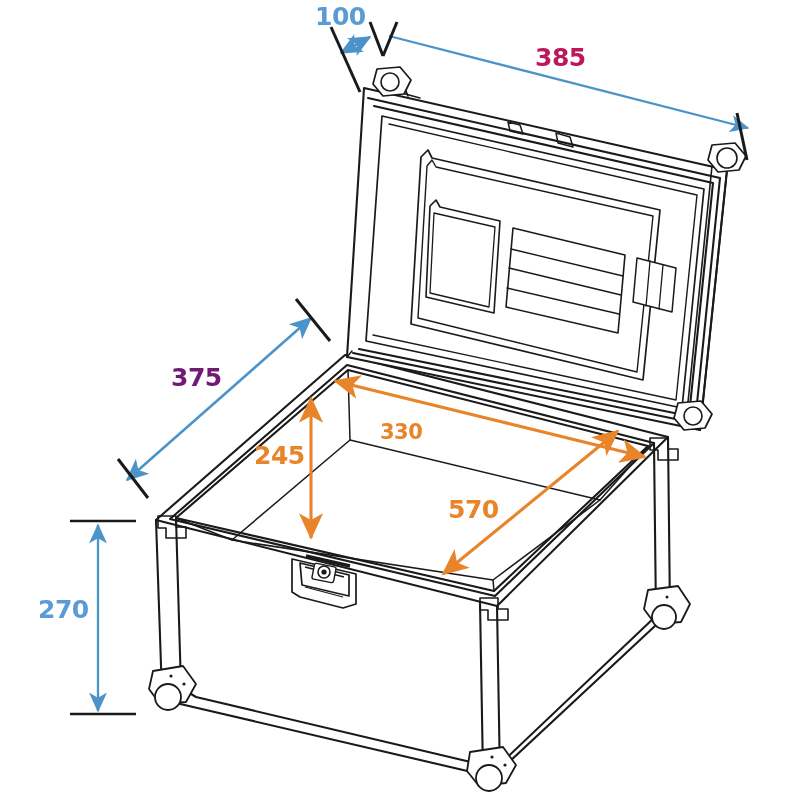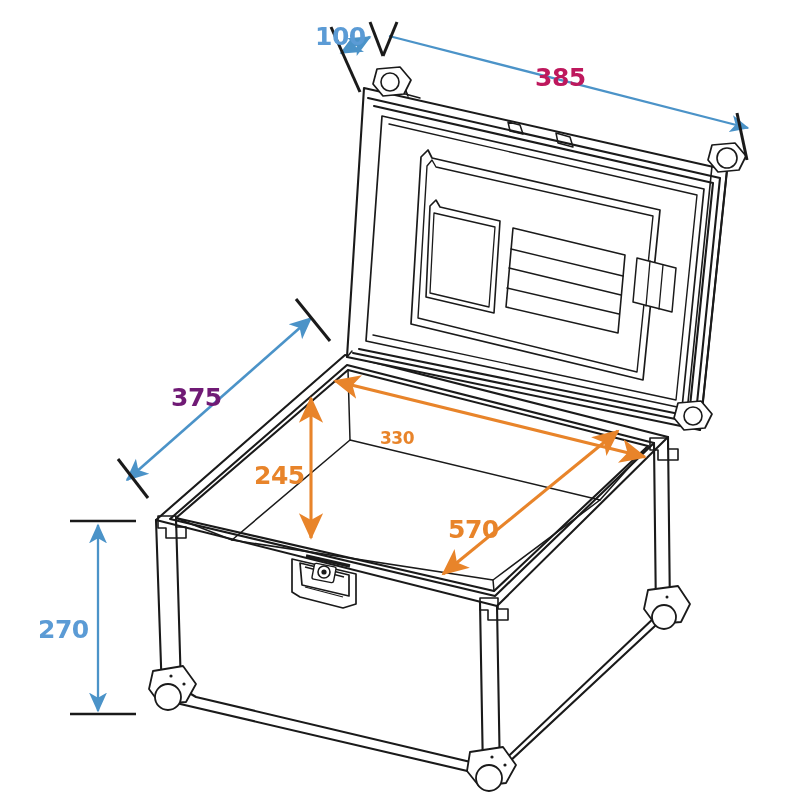--- a/index.html
+++ b/index.html
@@ -27,21 +27,20 @@
     width: 800px;
     height: 800px;
   }
   .dim-label {
     position: absolute;
     font-family: "DejaVu Sans", sans-serif;
     font-weight: bold;
     letter-spacing: -0.5px;
     white-space: nowrap;
     user-select: none;
-    margin-top: 20px;
   }
 </style>
 </head>
 <body>
 
 <div id="stage">
 
   <svg id="drawing" viewBox="0 0 800 800">
 
     <defs>
@@ -199,19 +198,19 @@
   </svg>
 
   <div class="dim-label" style="left:315px; top:2px; color:#5b9bd5; font-size:25px;">100</div>
 
   <div class="dim-label" style="left:535px; top:43px; color:#be185d; font-size:25px;">385</div>
 
   <div class="dim-label" style="left:171px; top:363px; color:#701a75; font-size:25px;">375</div>
 
   <div class="dim-label" style="left:38px; top:595px; color:#5b9bd5; font-size:25px;text-align:right;">270</div>
 
-  <div class="dim-label" style="left:380px; top:408px; color:#e8842a; font-size:17px;">330</div>
+  <div class="dim-label" style="left:380px; top:420px; color:#e8842a; font-size:21px;">330</div>
 
   <div class="dim-label" style="left:254px; top:441px; color:#e8842a; font-size:25px;">245</div>
 
   <div class="dim-label" style="left:448px; top:495px; color:#e8842a; font-size:25px;">570</div>
 
 </div>
 
 </body></html>

